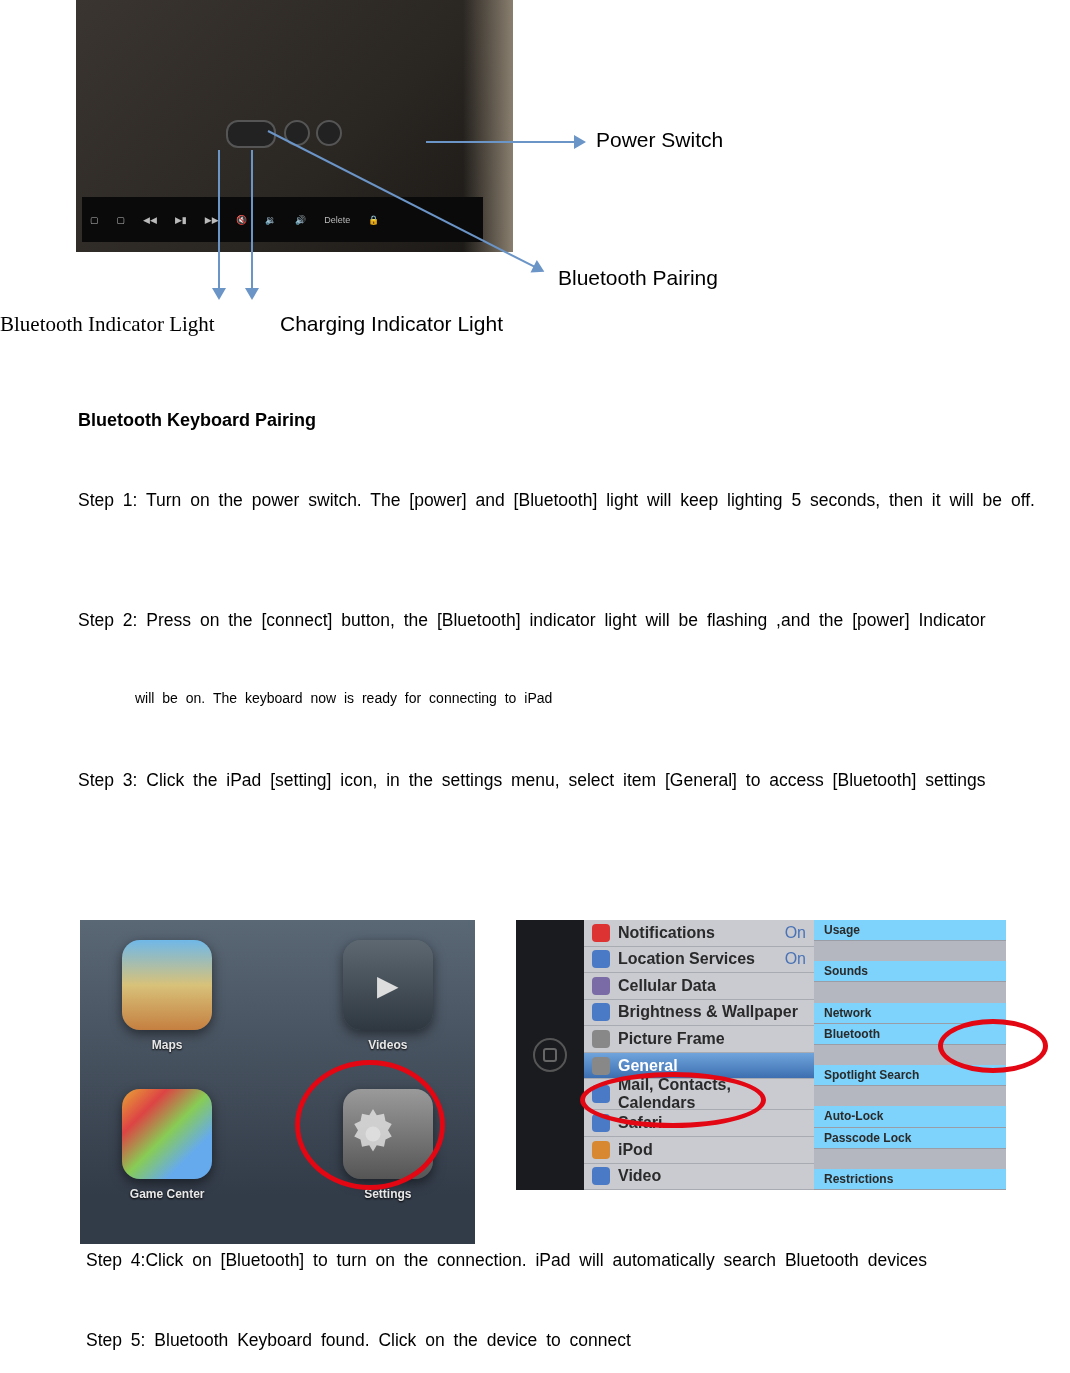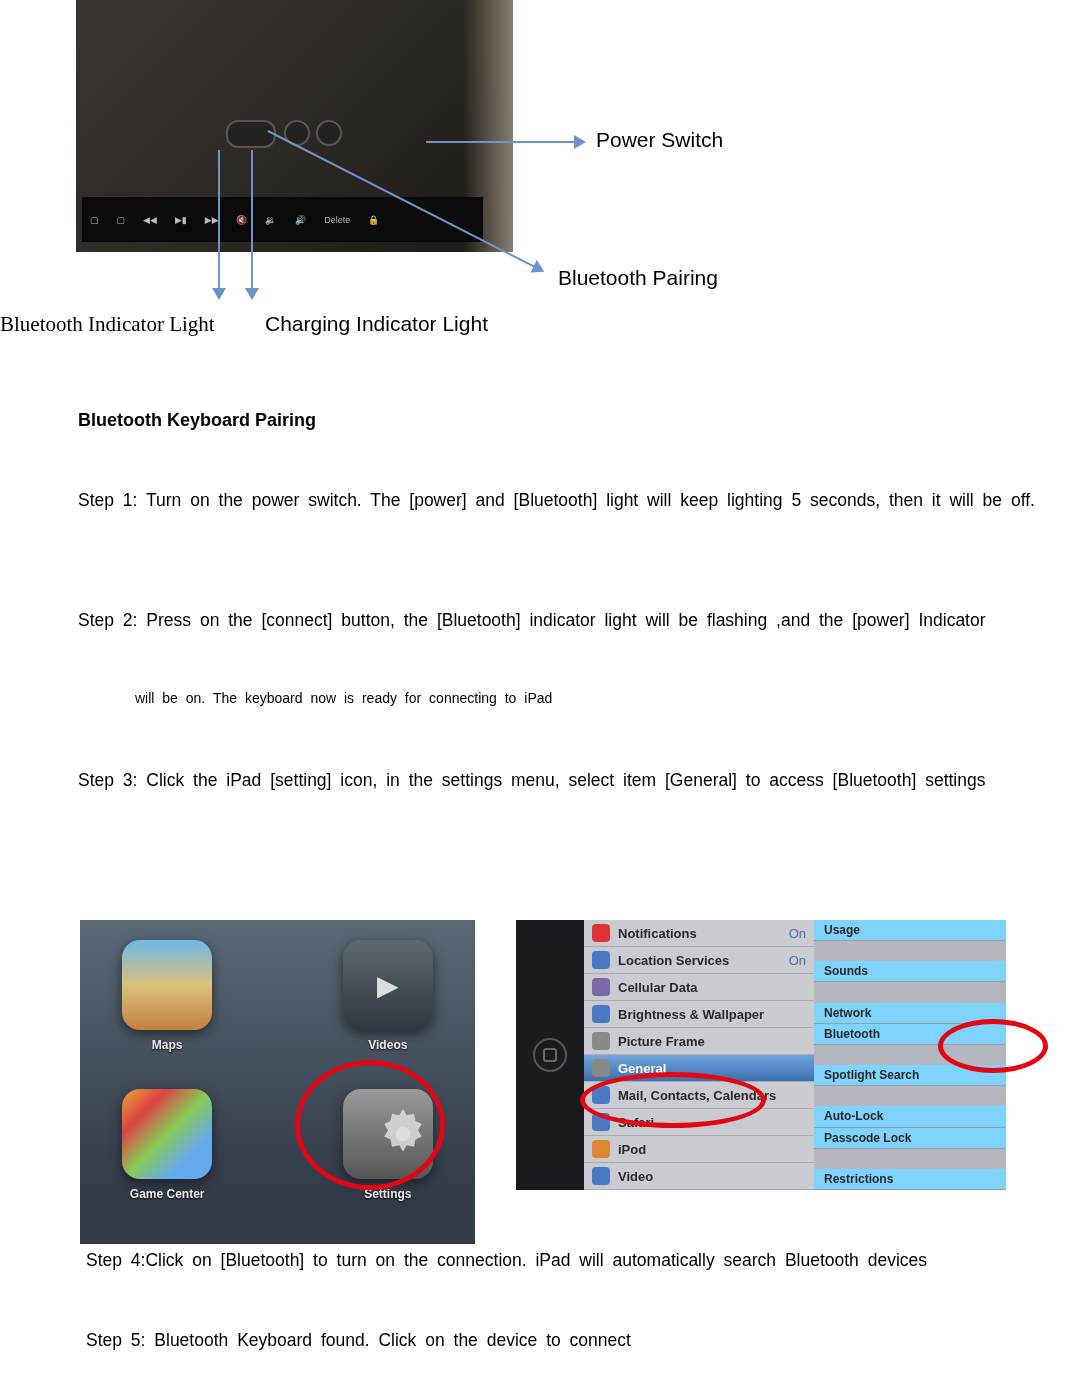--- a/index.html
+++ b/index.html
@@ -197,21 +197,21 @@
       text-align: center;
       color: #e8e8e8;
       font-size: 12px;
       font-weight: bold;
       text-shadow: 0 1px 2px #000;
     }
     .icon-maps { background: linear-gradient(180deg, #6fb8e8 0%, #d8c27a 50%, #c57f40 100%); }
     .icon-videos { background: linear-gradient(180deg, #5d6870 0%, #2f3840 100%); display:flex;align-items:center;justify-content:center; }
     .icon-videos::after { content:"▶"; color:#ddd; font-size:28px; }
     .icon-gc { background: linear-gradient(135deg, #e8a536 0%, #d44 25%, #8c5 50%, #6ae 75%); }
-    .icon-settings { background: linear-gradient(180deg, #9a9a9a 0%, #555 100%); display:flex;align-items:center;justify-content:flex-end; }
+    .icon-settings { background: linear-gradient(180deg, #9a9a9a 0%, #555 100%); display:flex;align-items:center;justify-content:flex-start; }
     .gear-svg { width: 60px; height: 60px; }
     .red-circle {
       position: absolute;
       border: 5px solid #e30613;
       border-radius: 50%;
       pointer-events: none;
     }
     .red-circle-settings {
       width: 140px;
       height: 120px;
@@ -264,21 +264,21 @@
       width: 10px;
       height: 10px;
       border: 2px solid #666;
       border-radius: 3px;
     }
     .shot2-left {
       width: 230px;
       background: #c9cbd1;
       display: flex;
       flex-direction: column;
-      font-size: 13px;
+      font-size: 16px;
       font-weight: bold;
       color: #2a2a2a;
     }
     .shot2-left .row {
       display: flex;
       align-items: center;
       gap: 8px;
       height: 30px;
       padding: 0 8px;
       border-bottom: 1px solid #a9abb2;
@@ -352,21 +352,21 @@
   <div class="arrow-bt-head"></div>
 
   <div class="arrow-bi-line"></div>
   <div class="arrow-bi-head"></div>
   <div class="arrow-ci-line"></div>
   <div class="arrow-ci-head"></div>
 
   <div class="label" style="left:596px; top:128px;">Power Switch</div>
   <div class="label" style="left:558px; top:266px;">Bluetooth Pairing</div>
   <div class="label" style="left:0px; top:312px;font-family:Liberation Serif, serif;">Bluetooth Indicator Light</div>
-  <div class="label" style="left:265px; top:312px;">Charging Indicator Light</div>
+  <div class="label" style="left:280px; top:312px;">Charging Indicator Light</div>
 
   <div class="section-title" style="top:410px;">Bluetooth Keyboard Pairing</div>
 
   <div class="step" style="top:490px;">Step 1: Turn on the power switch. The [power] and [Bluetooth] light will keep lighting 5 seconds, then it will be off.</div>
   <div class="step" style="top:610px;">Step 2: Press on the [connect] button, the [Bluetooth] indicator light will be flashing ,and the [power] Indicator</div>
   <div class="step-indent" style="top:690px;">will be on. The keyboard now is ready for connecting to iPad</div>
   <div class="step" style="top:770px;">Step 3: Click the iPad [setting] icon, in the settings menu, select item [General] to access [Bluetooth] settings</div>
 
   <div class="ipad-shot1">
     <div class="ipad-icons">

